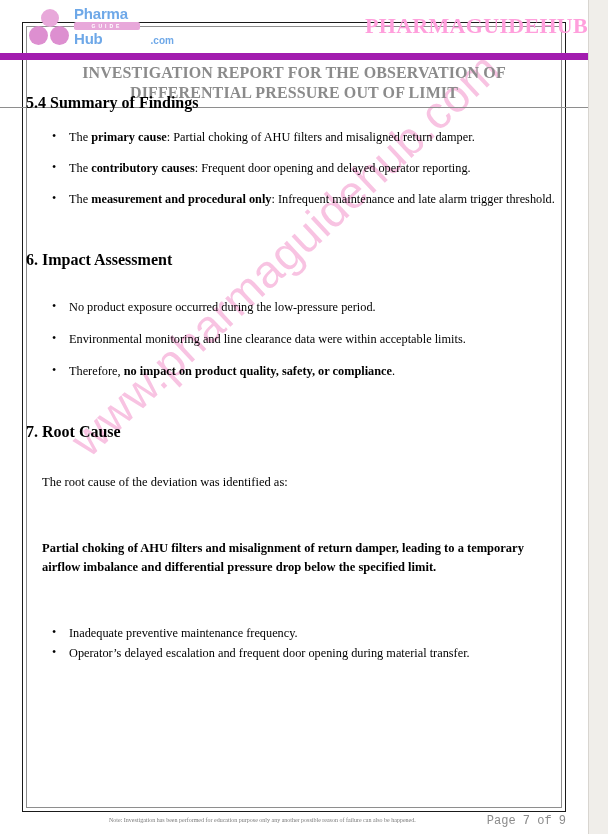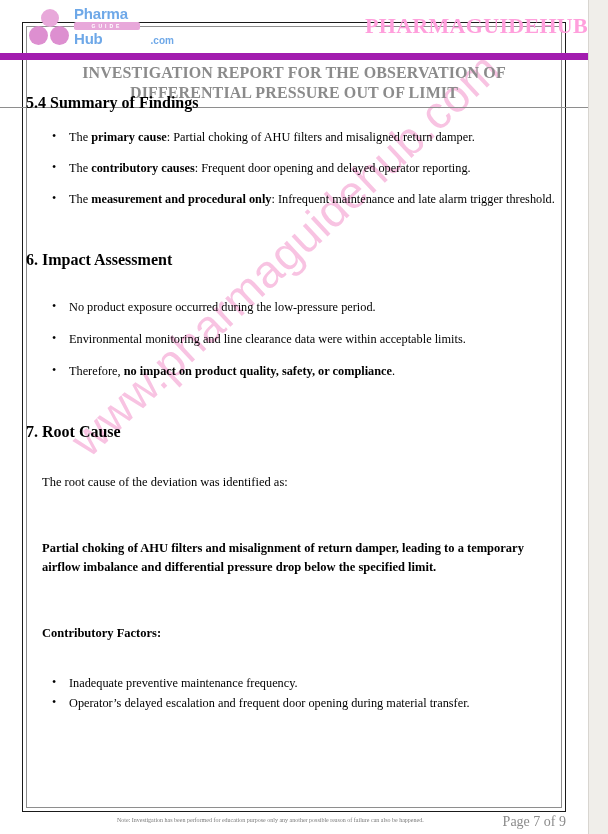--- a/index.html
+++ b/index.html
@@ -239,22 +239,22 @@
     flex: 1;
     text-align: center;
     font-family: "Liberation Serif", serif;
     font-size: 6px;
     color: #7a7a7a;
     padding-left: 44px;
     line-height: 1.2;
     padding-top: 3px;
   }
   #footer-page {
-    font-family: Liberation Serif, serif;
-    font-size: 14px;
+    font-family: Liberation Mono, monospace;
+    font-size: 12px;
     color: #8b8b8b;
     white-space: nowrap;
     padding-right: 2px;
     margin-left: 28px;
   }
 </style>
 </head>
 <body>
 
 <div id="page">
@@ -322,21 +322,20 @@
     <div class="sp-2"></div>
 
     <div class="para">The root cause of the deviation was identified as:</div>
 
     <div class="sp-2"></div>
 
     <div class="para bold">Partial choking of AHU filters and misalignment of return damper, leading to a temporary airflow imbalance and differential pressure drop below the specified limit.</div>
 
     <div class="sp-2"></div>
 
-    <div class="para bold">Contributory Factors:</div>
 
     <div class="sp-2"></div>
 
     <ul class="bullets" id="contributory-bullets">
         <li>Inadequate preventive maintenance frequency.</li>
         <li style="margin-top: 1px;">Operator’s delayed escalation and frequent door opening during material transfer.</li>
       </ul>
 
   </div>
 

